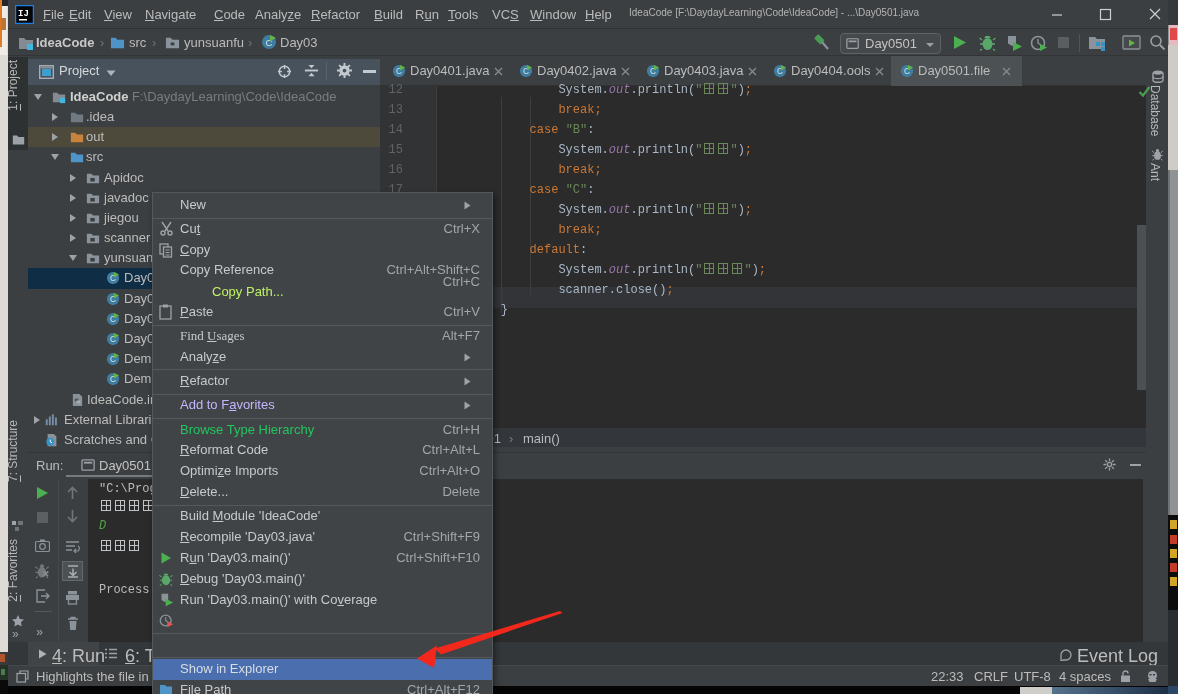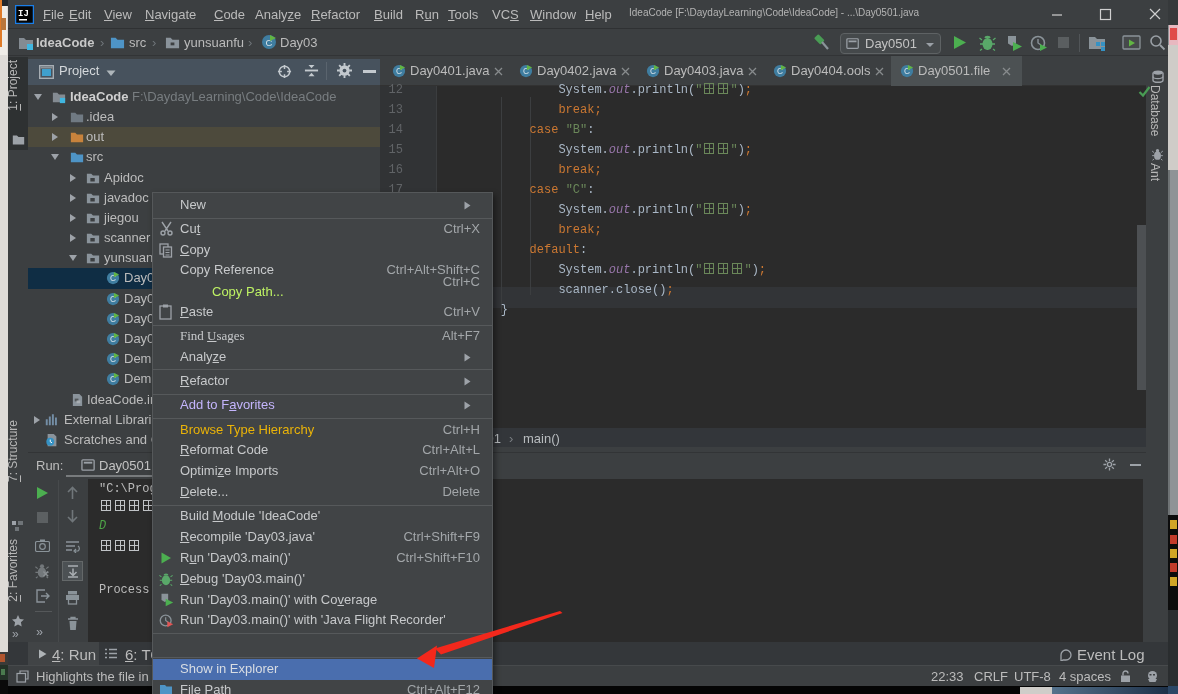--- a/index.html
+++ b/index.html
@@ -543,21 +543,21 @@
 
   <div class="abs mono" style="left:71px;top:26px;font-size:12px;line-height:19px;color:#bbbbbb;white-space:pre;">
     <div class="abs" style="top:1px;">"C:\Prog</div>
     <div class="abs" style="top:19px;color:#c0c3c6;"><span class="cjk"></span><span class="cjk"></span><span class="cjk"></span><span class="cjk"></span></div>
     <div class="abs" style="top:38px;color:#4fa748;font-style:italic;">D</div>
     <div class="abs" style="top:59px;color:#c0c3c6;"><span class="cjk"></span><span class="cjk"></span><span class="cjk"></span></div>
     <div class="abs" style="top:102px;">Process </div>
   </div>
 </div>
 
-<div class="abs" id="bottombar" style="left:8px;top:642px;width:1160px;height:23px;background:#34373a;font-size:15px;color:#bcbcbc;">
+<div class="abs" id="bottombar" style="left:8px;top:642px;width:1160px;height:23px;background:#34373a;font-size:18px;color:#bcbcbc;">
   <div class="abs" style="left:20px;top:0;width:71px;height:23px;background:#414446;"></div>
   <svg class="abs" style="left:30px;top:7px" width="9" height="10" viewBox="0 0 9 10">
       <polygon points="1,0.5 8.5,5 1,9.5" fill="#aeb3b6"></polygon>
     </svg>
   <span class="abs" style="left:44px;top:4px;"><u>4</u>: Run</span>
   <svg class="abs" style="left:97px;top:6px" width="12" height="11" viewBox="0 0 12 11">
       <path d="M0 1.5h2M4 1.5h8M0 5.5h2M4 5.5h8M0 9.5h2M4 9.5h8" stroke="#9da2a8" stroke-width="1.6"></path>
     </svg>
   <span class="abs" style="left:117px;top:4px;"><u>6</u>: TODO</span>
   <svg class="abs" style="left:1052px;top:7px" width="12" height="12" viewBox="0 0 12 12">
@@ -648,21 +648,21 @@
         <polygon points="0.5,0.5 6.5,4.5 0.5,8.5" fill="#9da2a8"></polygon>
       </svg>
     </div>
   <div class="row" style="top:201.5px;height:21px;">
       <span class="abs" style="left:27px;top:2.5px;color:#c4b5fd;">Add to F<u>a</u>vorites</span>
       <svg class="abs" style="left:311px;top:6px" width="7" height="9" viewBox="0 0 7 9">
         <polygon points="0.5,0.5 6.5,4.5 0.5,8.5" fill="#9da2a8"></polygon>
       </svg>
     </div>
   <div class="row" style="top:226px;height:21px;">
-      <span class="abs" style="left:27px;top:2.5px;color:#eab308;">Browse Type Hierarchy</span>
+      <span class="abs" style="left:27px;top:2.5px;color:#22c55e;">Browse Type Hierarchy</span>
       <span class="abs" style="right:12px;top:2.5px;color:#a2a6a9;">Ctrl+H</span>
     </div>
   <div class="row" style="top:246.5px;height:21px;">
       <span class="abs" style="left:27px;top:2.5px;color:#c7c9cb;"><u>R</u>eformat Code</span>
       <span class="abs" style="right:12px;top:2.5px;color:#a2a6a9;">Ctrl+Alt+L</span>
     </div>
   <div class="row" style="top:267px;height:21px;">
       <span class="abs" style="left:27px;top:2.5px;color:#c7c9cb;">Optimi<u>z</u>e Imports</span>
       <span class="abs" style="right:12px;top:2.5px;color:#a2a6a9;">Ctrl+Alt+O</span>
     </div>
@@ -698,21 +698,20 @@
         <polygon points="8,8 17,12.5 8,17" fill="#4caf50"></polygon>
       </svg>
       <span class="abs" style="left:27px;top:2.5px;color:#c7c9cb;">Run 'Day03.main()' with Co<u>v</u>erage</span>
     </div>
   <div class="row" style="top:416.5px;height:21px;">
       <svg class="abs" style="left:6px;top:3px" width="15" height="15" viewBox="0 0 18 18">
         <circle cx="8" cy="9" r="6.5" fill="none" stroke="#8a9399" stroke-width="1.6"></circle>
         <path d="M8 5v4l3 2" stroke="#8a9399" stroke-width="1.4" fill="none"></path>
         <polygon points="10,10 17,13.5 10,17" fill="#e05555"></polygon>
       </svg>
-      <span class="abs" style="left:27px;top:2.5px;color:#c7c9cb;">Run 'Day03.main()' with 'Java Flight Recorder'</span>
     </div>
   <div class="row" style="top:465.5px;height:21px;background:#4a6eae;">
       <span class="abs" style="left:27px;top:2.5px;color:#d8dde3;">Show in Explorer</span>
     </div>
   <div class="row" style="top:486.5px;height:21px;">
       <svg class="abs" style="left:6px;top:3px" width="14" height="12" viewBox="0 0 14 12">
         <path d="M1 2h5l1.5 1.5H13V11H1z" fill="#4e94c6"></path>
       </svg>
       <span class="abs" style="left:27px;top:2.5px;color:#c7c9cb;">File Path</span>
       <span class="abs" style="right:12px;top:2.5px;color:#a2a6a9;">Ctrl+Alt+F12</span>

